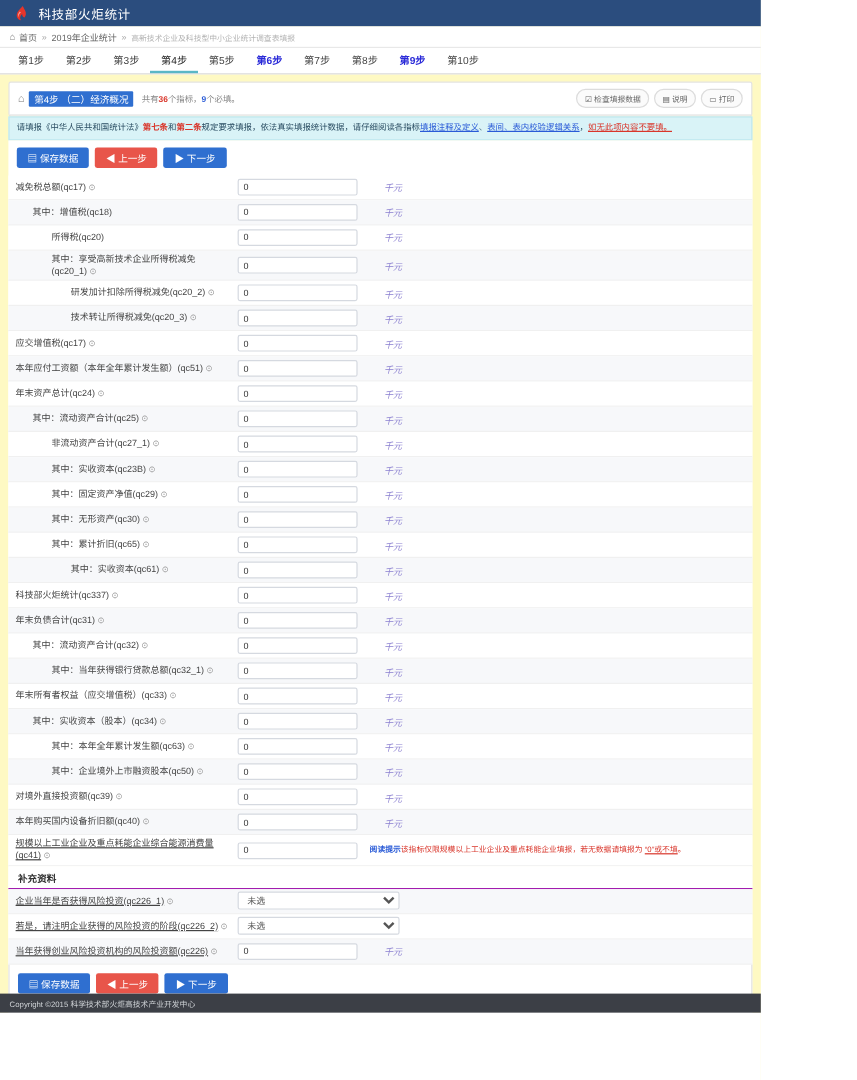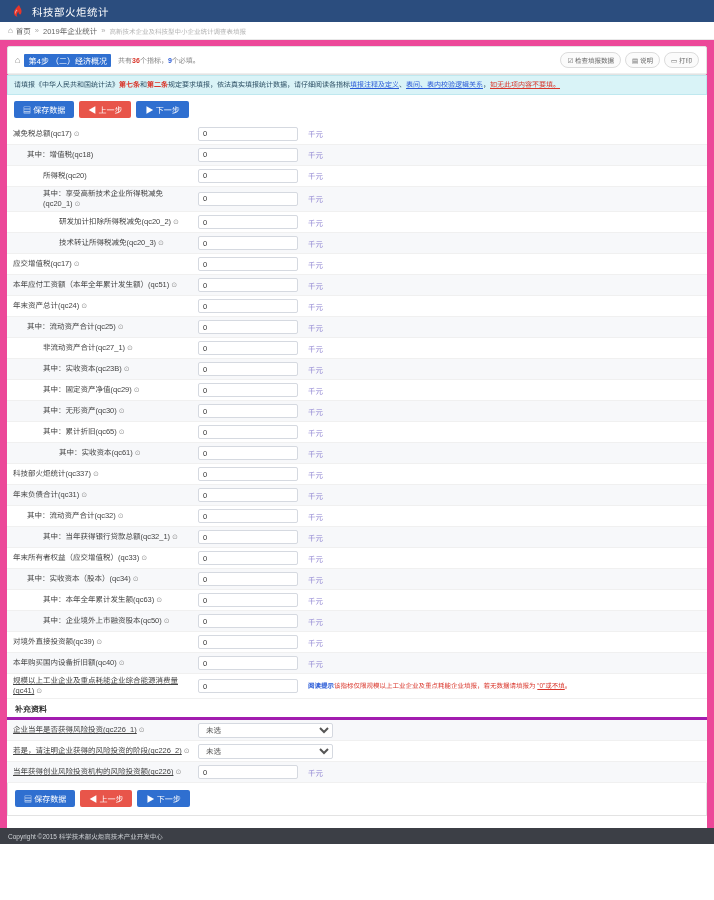--- a/index.html
+++ b/index.html
@@ -5,24 +5,24 @@
 <style>
   * { box-sizing: border-box; }
   html, body {
     margin: 0; padding: 0;
     background: #ffffff;
     font-family: "Liberation Sans", "DejaVu Sans", sans-serif;
     font-size: 11px;
     color: #333;
   }
   .page {
-    width: 714px;
+    width: 634px;
     min-height: 900px;
     position: relative;
-    background: #ec4899;
+    background: #fef9c3;
   }
 
   
   .topbar {
     height: 22px;
     background: #2b4d7e;
     display: flex;
     align-items: center;
     padding: 0 10px;
     gap: 6px;
@@ -198,41 +198,42 @@
     border-radius: 2px;
     background: #fff;
     font-size: 7.5px;
     color: #555;
     padding: 0 3px;
     font-family: "Liberation Sans", sans-serif;
   }
   .funit {
     font-size: 7.5px;
     color: #8a7fd0;
-    margin-left: 10px;
-    white-space: nowrap;
+    margin-left: 22px;
+    white-space: nowrap;
+    font-style: italic;
   }
   .fwarn {
     font-size: 6.5px;
     margin-left: 10px;
     white-space: nowrap;
     line-height: 1.2;
   }
   .fwarn .wb { color: #2a5bd7; font-weight: bold; }
   .fwarn .wr { color: #d9362b; }
   .fwarn .wru { color: #d9362b; text-decoration: underline; }
 
   
   .sectitle {
     padding: 4px 8px 3px 8px;
     font-size: 8px;
     font-weight: bold;
     color: #333;
     background: #fff;
-    border-bottom: 3px solid #a21caf;
+    border-bottom: 1px solid #a21caf;
   }
 
   
   .btnrow-bottom {
     background: #fff;
     padding: 7px 7px 8px 7px;
     display: flex;
     gap: 5px;
     margin: 0 7px;
     border: 1px solid #e3e3e3;
@@ -276,20 +277,32 @@
 
   <div class="crumbbar">
     <span class="crumb-home-icon">⌂</span>
     <span>首页</span>
     <span class="crumb-sep">»</span>
     <span>2019年企业统计</span>
     <span class="crumb-sep">»</span>
     <span class="crumb-tail">高新技术企业及科技型中小企业统计调查表填报</span>
   </div>
 
+  <div class="steps" id="steps-host">
+      <div class="step">第1步</div>
+      <div class="step">第2步</div>
+      <div class="step">第3步</div>
+      <div class="step active">第4步</div>
+      <div class="step">第5步</div>
+      <div class="step marked">第6步</div>
+      <div class="step">第7步</div>
+      <div class="step">第8步</div>
+      <div class="step marked">第9步</div>
+      <div class="step">第10步</div>
+    </div>
 
   <div class="card">
     <div class="card-head">
       <span class="head-icon">⌂</span>
       <span class="head-title">第4步 （二）经济概况</span>
       <span class="head-sub">
         <span>共有</span><b class="red">36</b><span>个指标，</span><b class="blue">9</b><span>个必填。</span>
       </span>
       <span class="head-actions">
         <span class="mini-btn"><span>☑</span> <span>检查填报数据</span></span>

